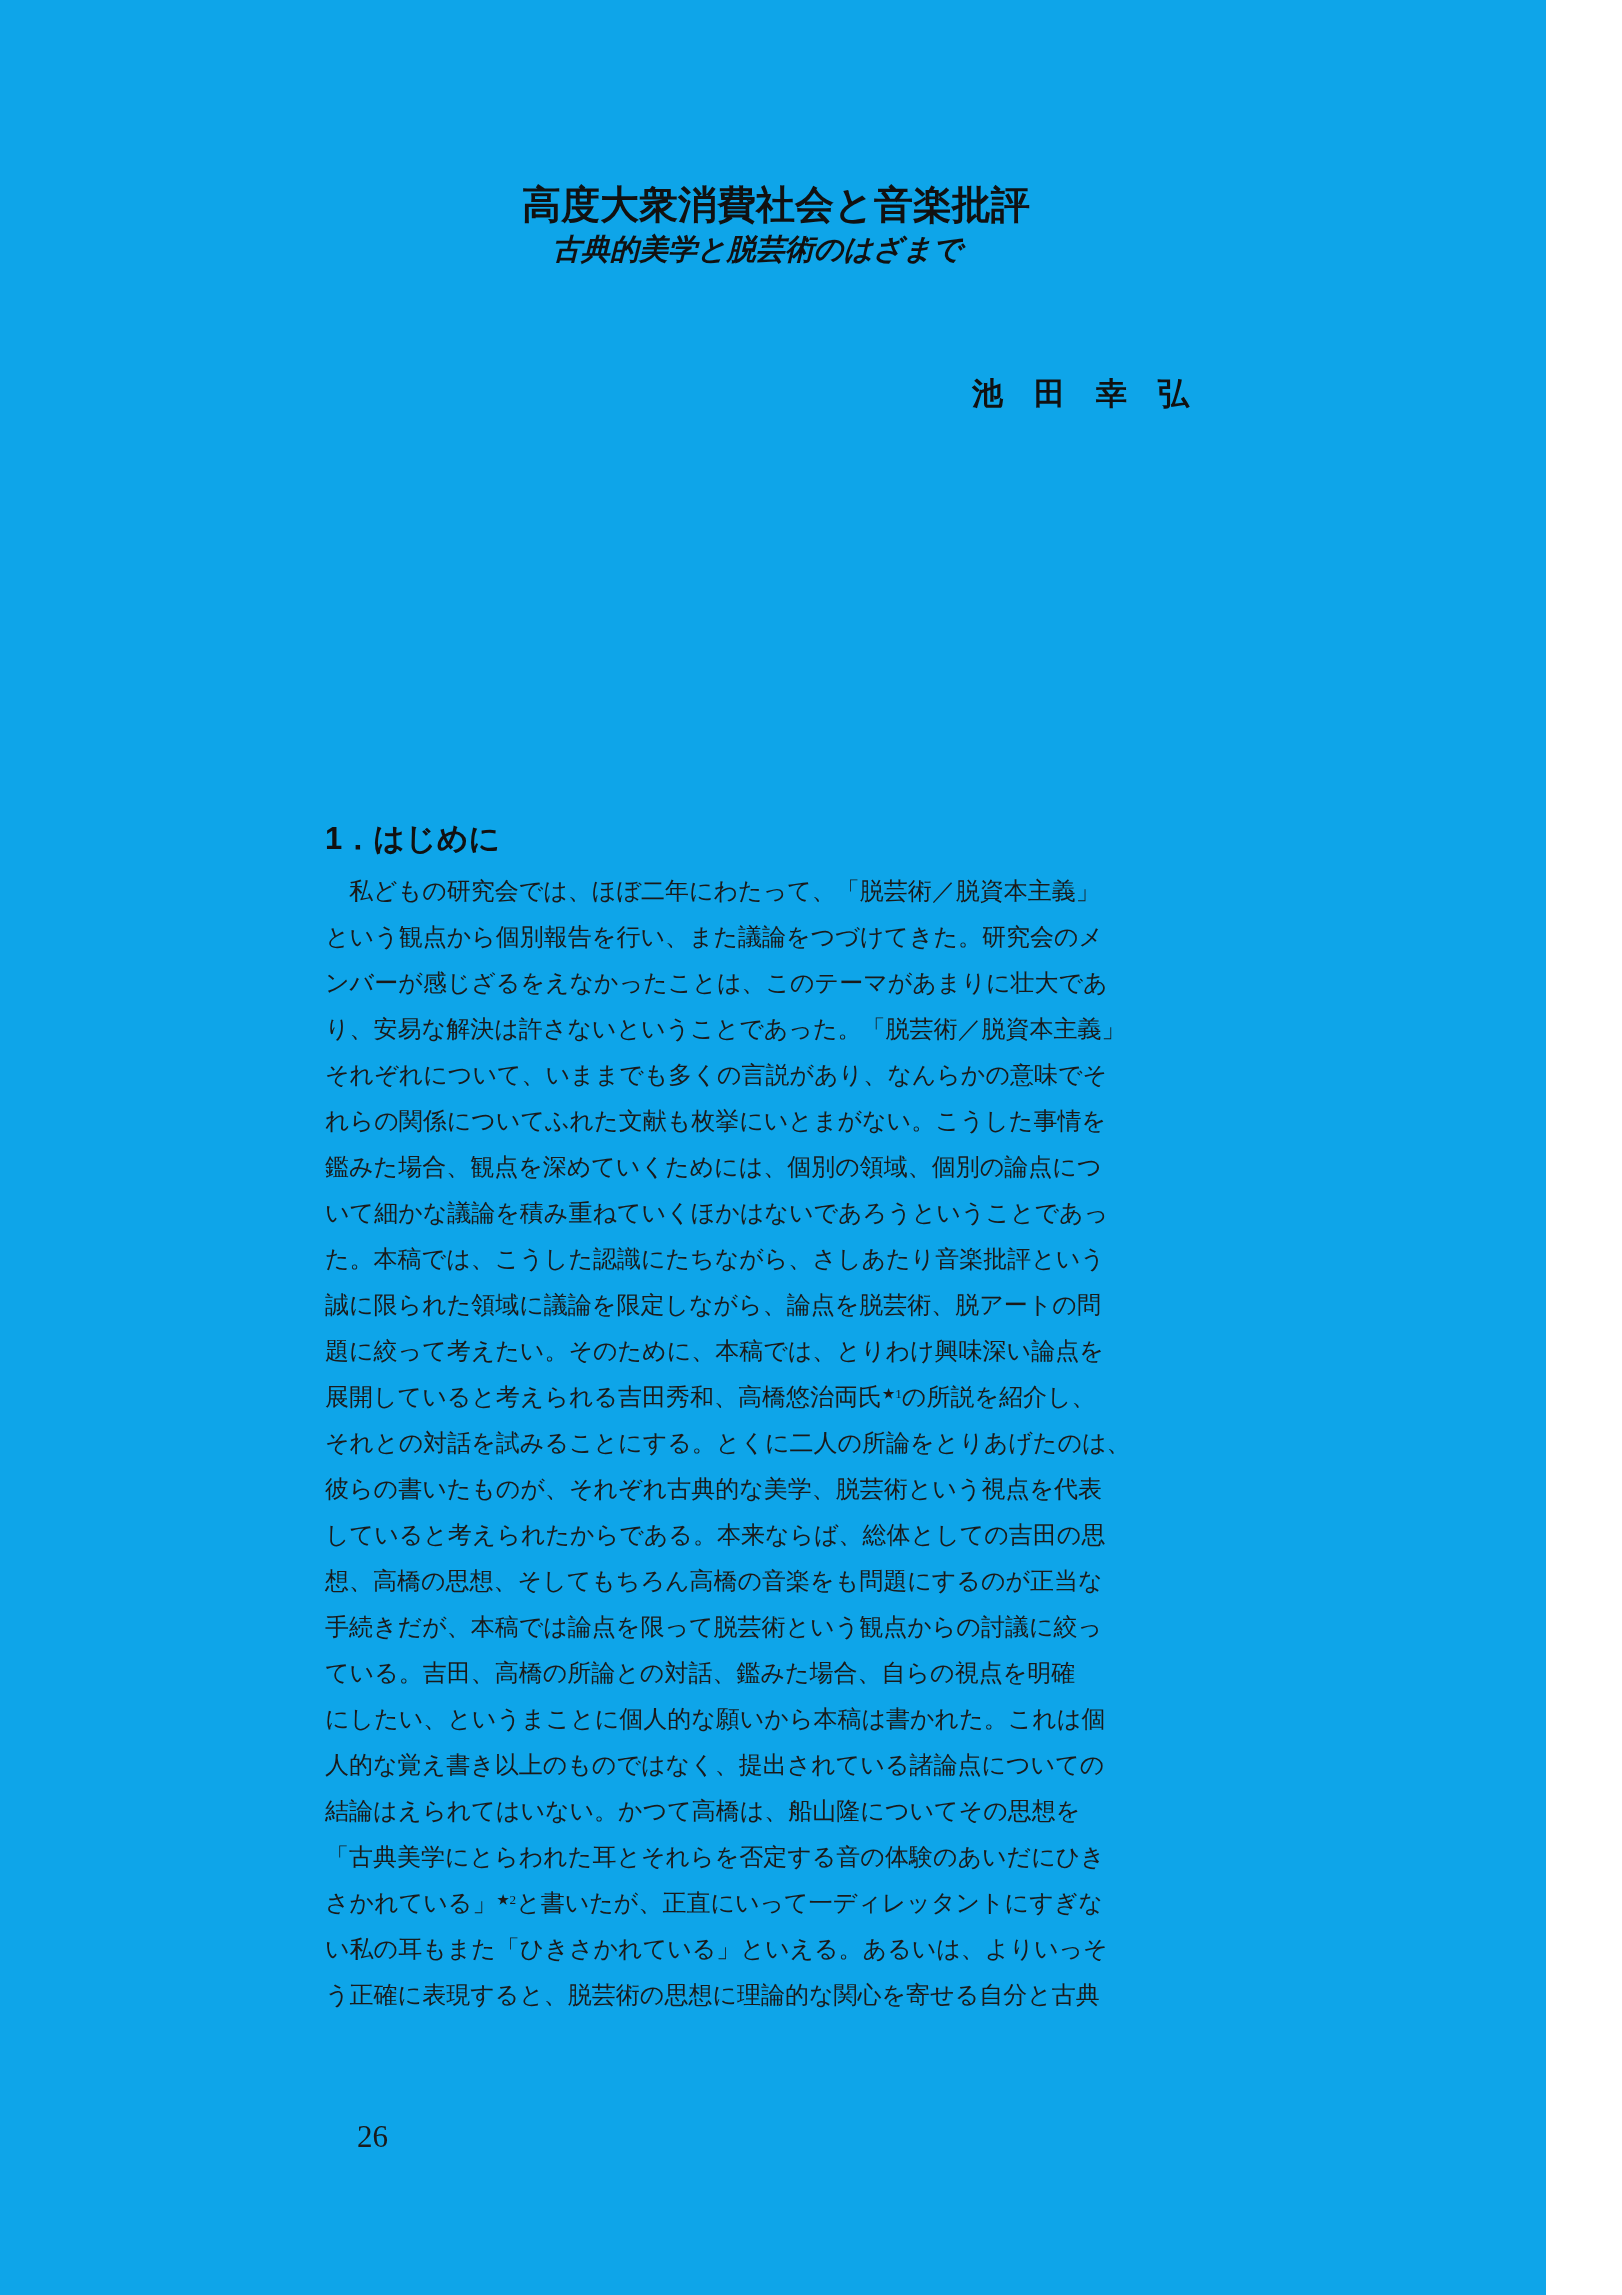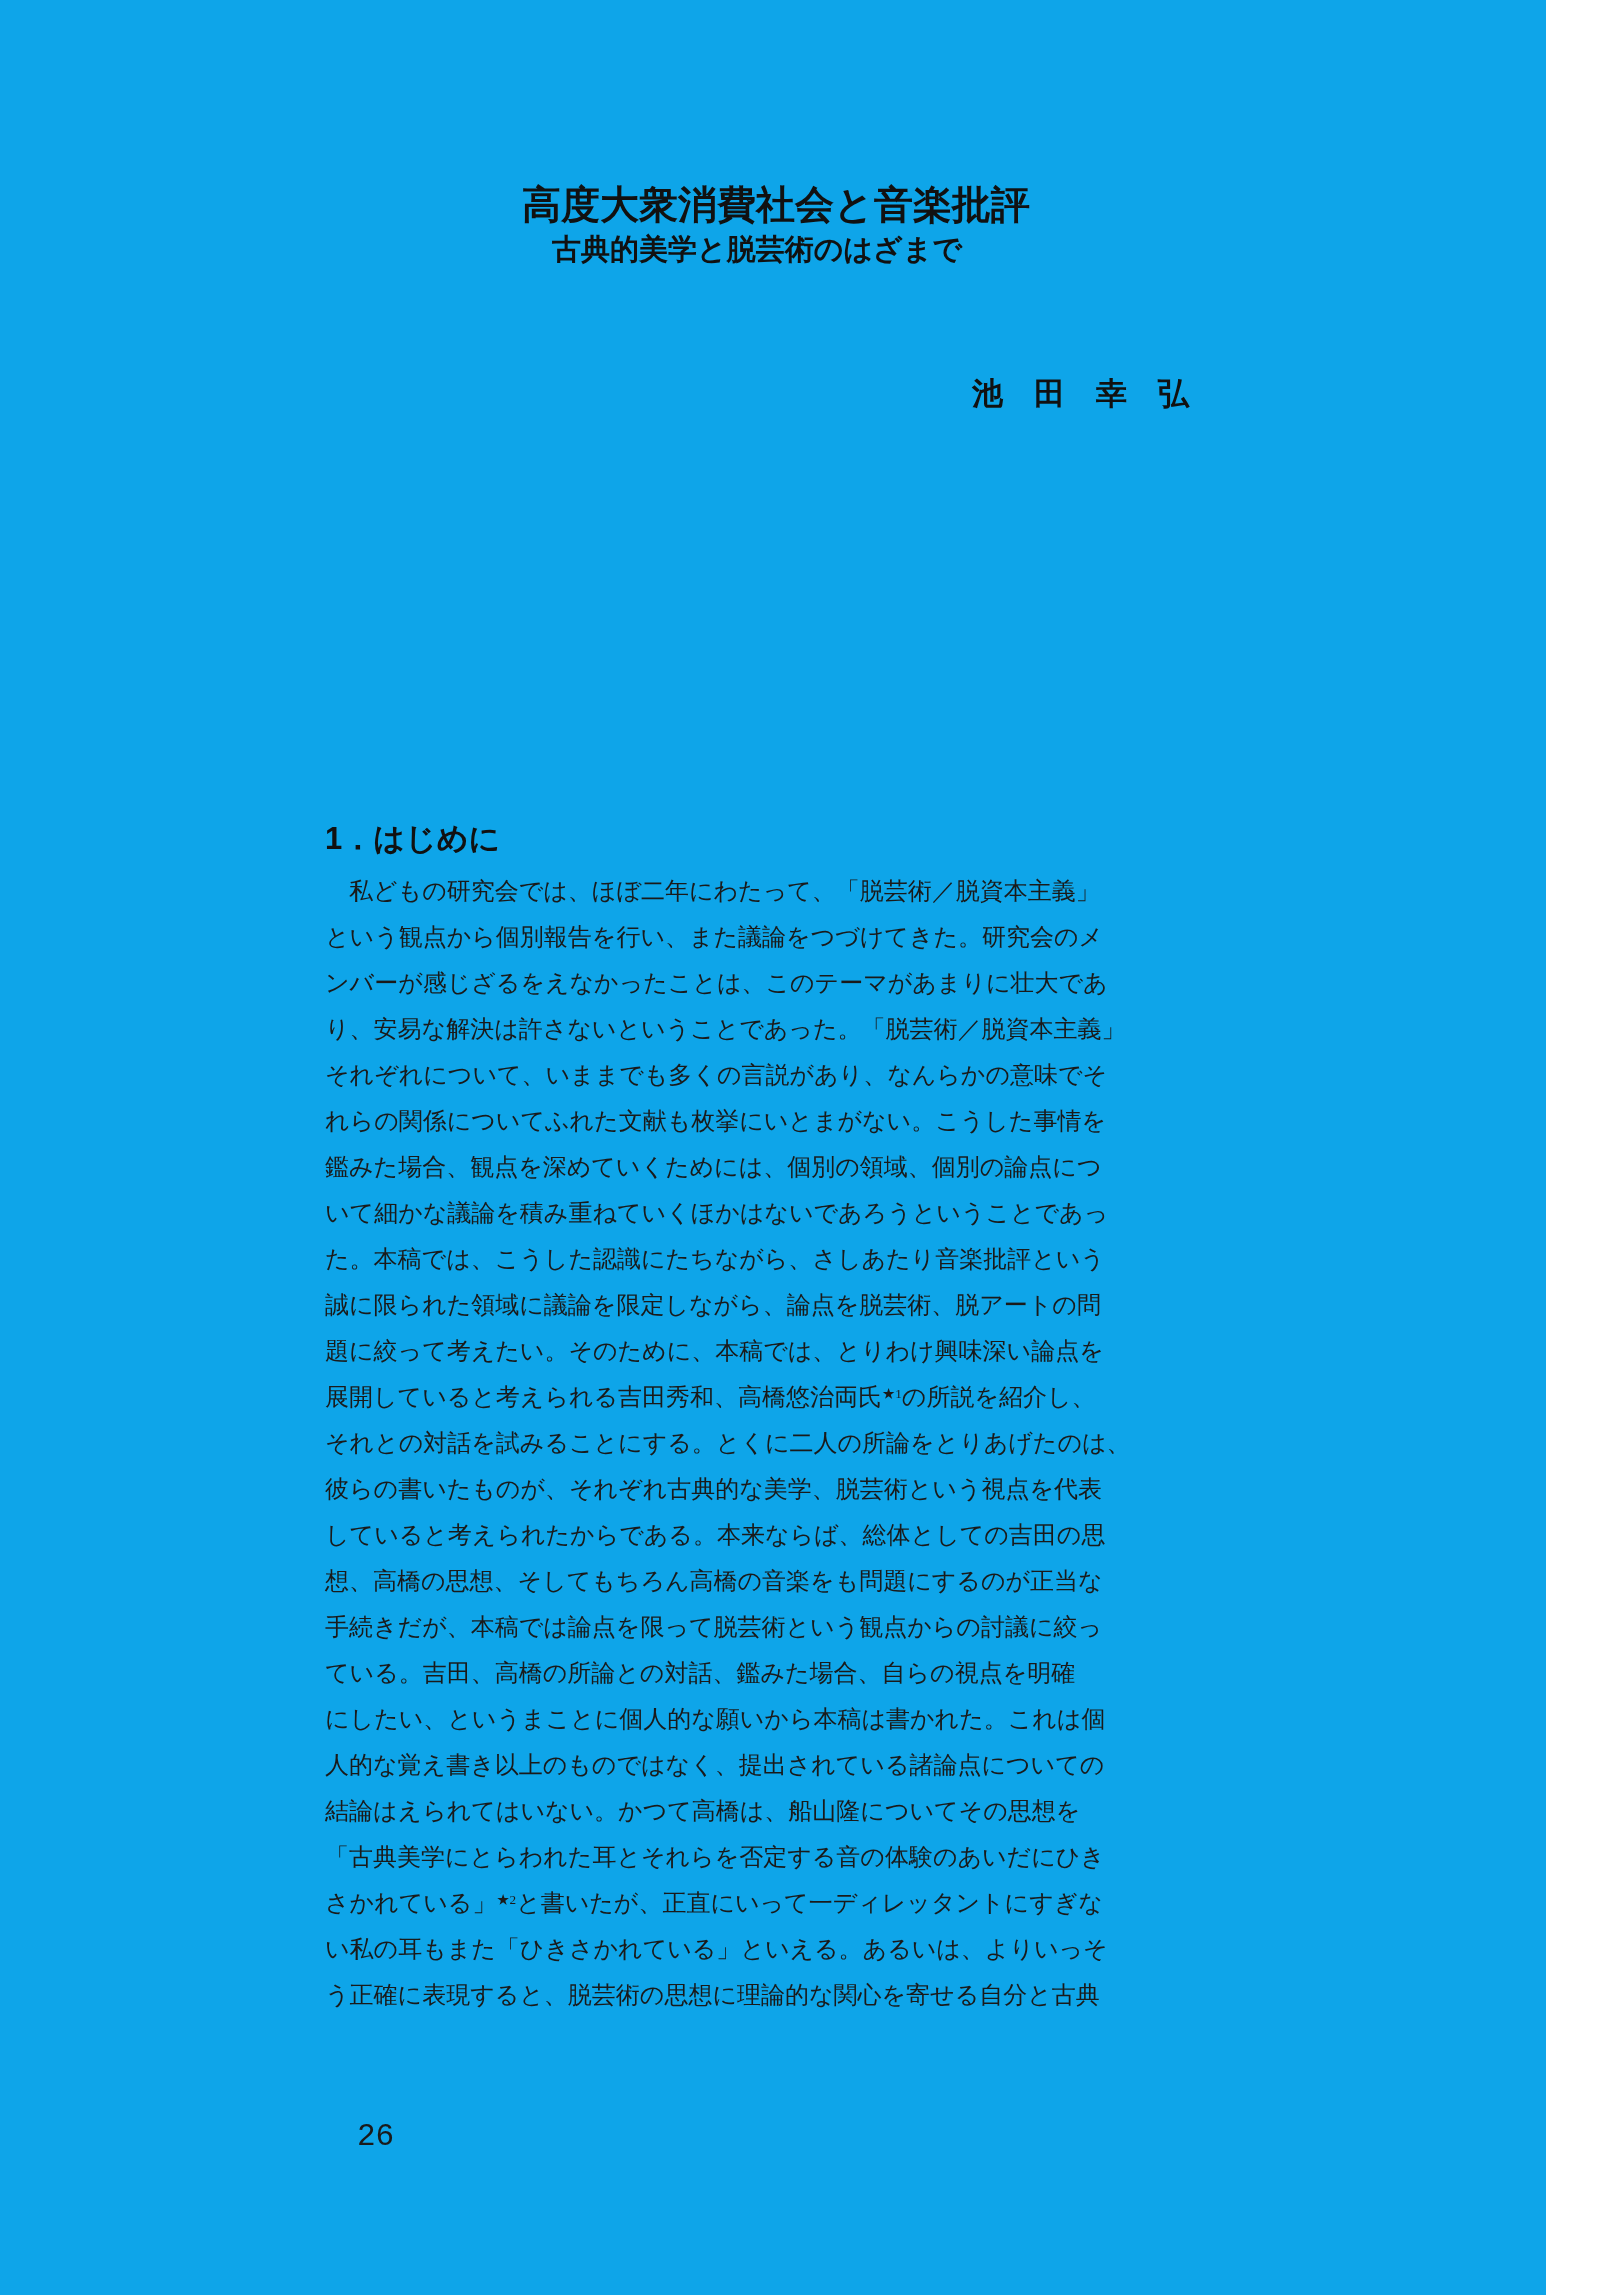--- a/index.html
+++ b/index.html
@@ -30,20 +30,21 @@
   .subtitle {
     position: absolute;
     top: 230px;
     left: 552px;
     margin: 0;
     font-size: 29px;
     font-weight: bold;
     font-family: "Liberation Sans", sans-serif;
     white-space: pre;
     color: #111111;
+    font-style: italic;
   }
   .author {
     position: absolute;
     top: 365px;
     left: 964px;
     margin: 8px;
     font-size: 31px;
     font-weight: bold;
     font-family: "Liberation Sans", sans-serif;
     white-space: pre;
@@ -78,21 +79,21 @@
     vertical-align: 0.55em;
     line-height: 0;
     letter-spacing: 0;
   }
   .page-number {
     position: absolute;
     top: 2119px;
     left: 357px;
     margin: 0;
     font-size: 31px;
-    font-family: Liberation Mono, monospace;
+    font-family: Liberation Serif, serif;
     color: #1a1a1a;
   }
 </style>
 </head>
 <body>
 
 <div class="page">
 
   <h1 class="title">高度大衆消費社会と音楽批評</h1>
 

